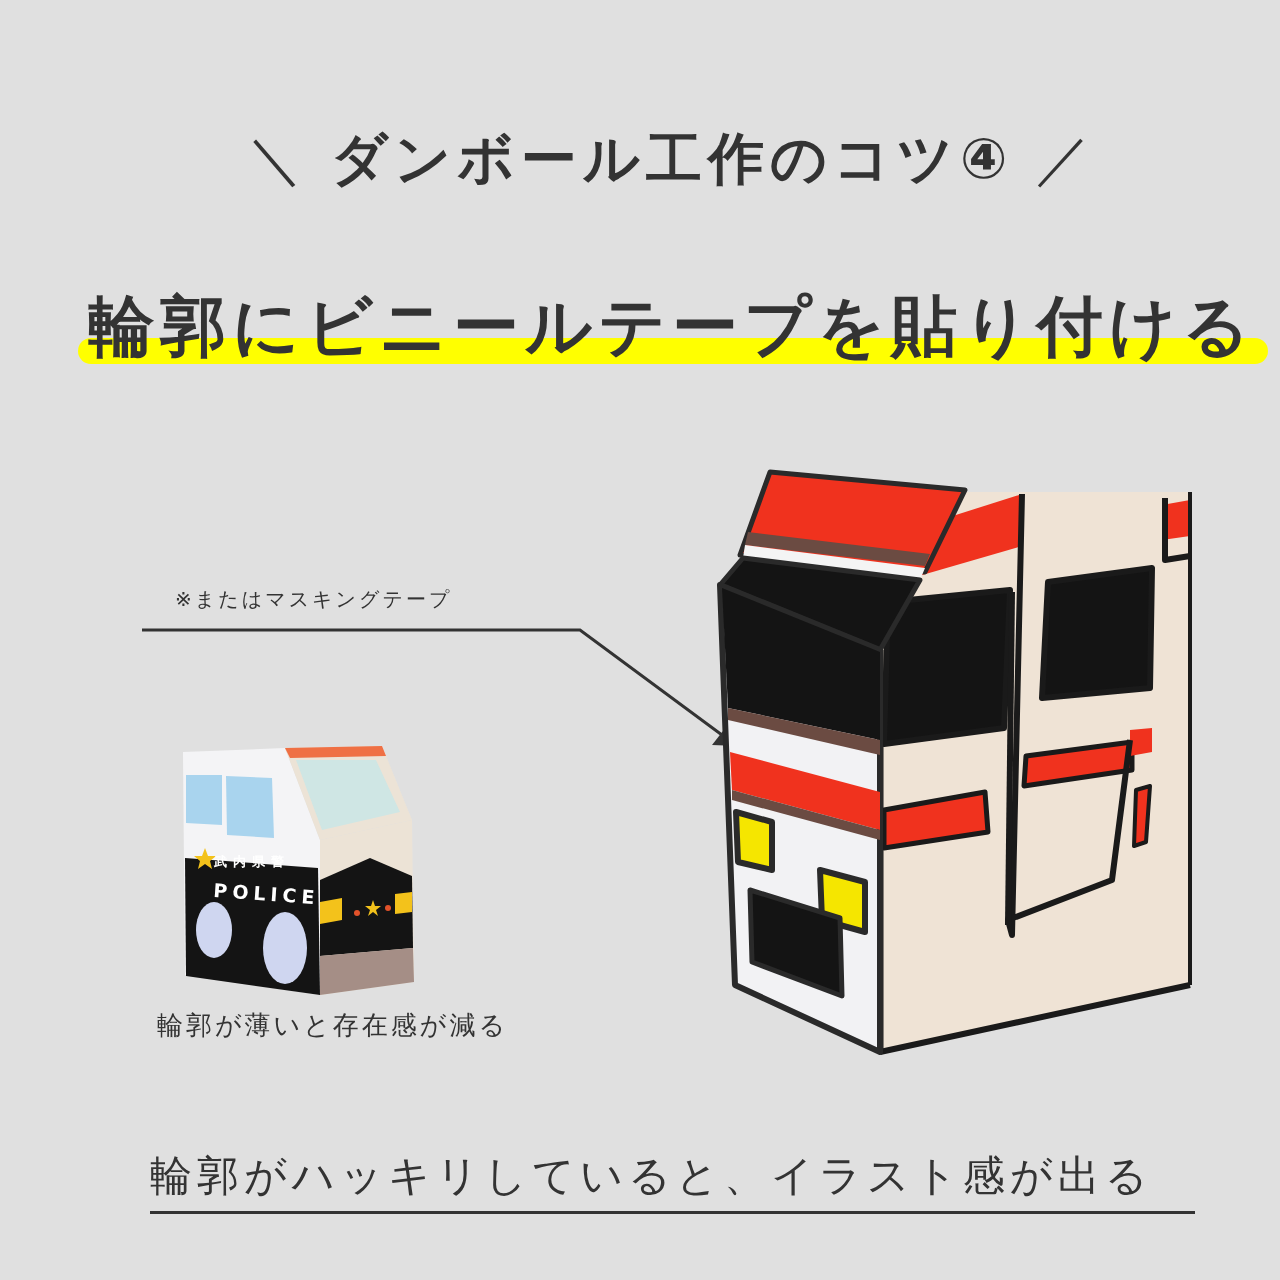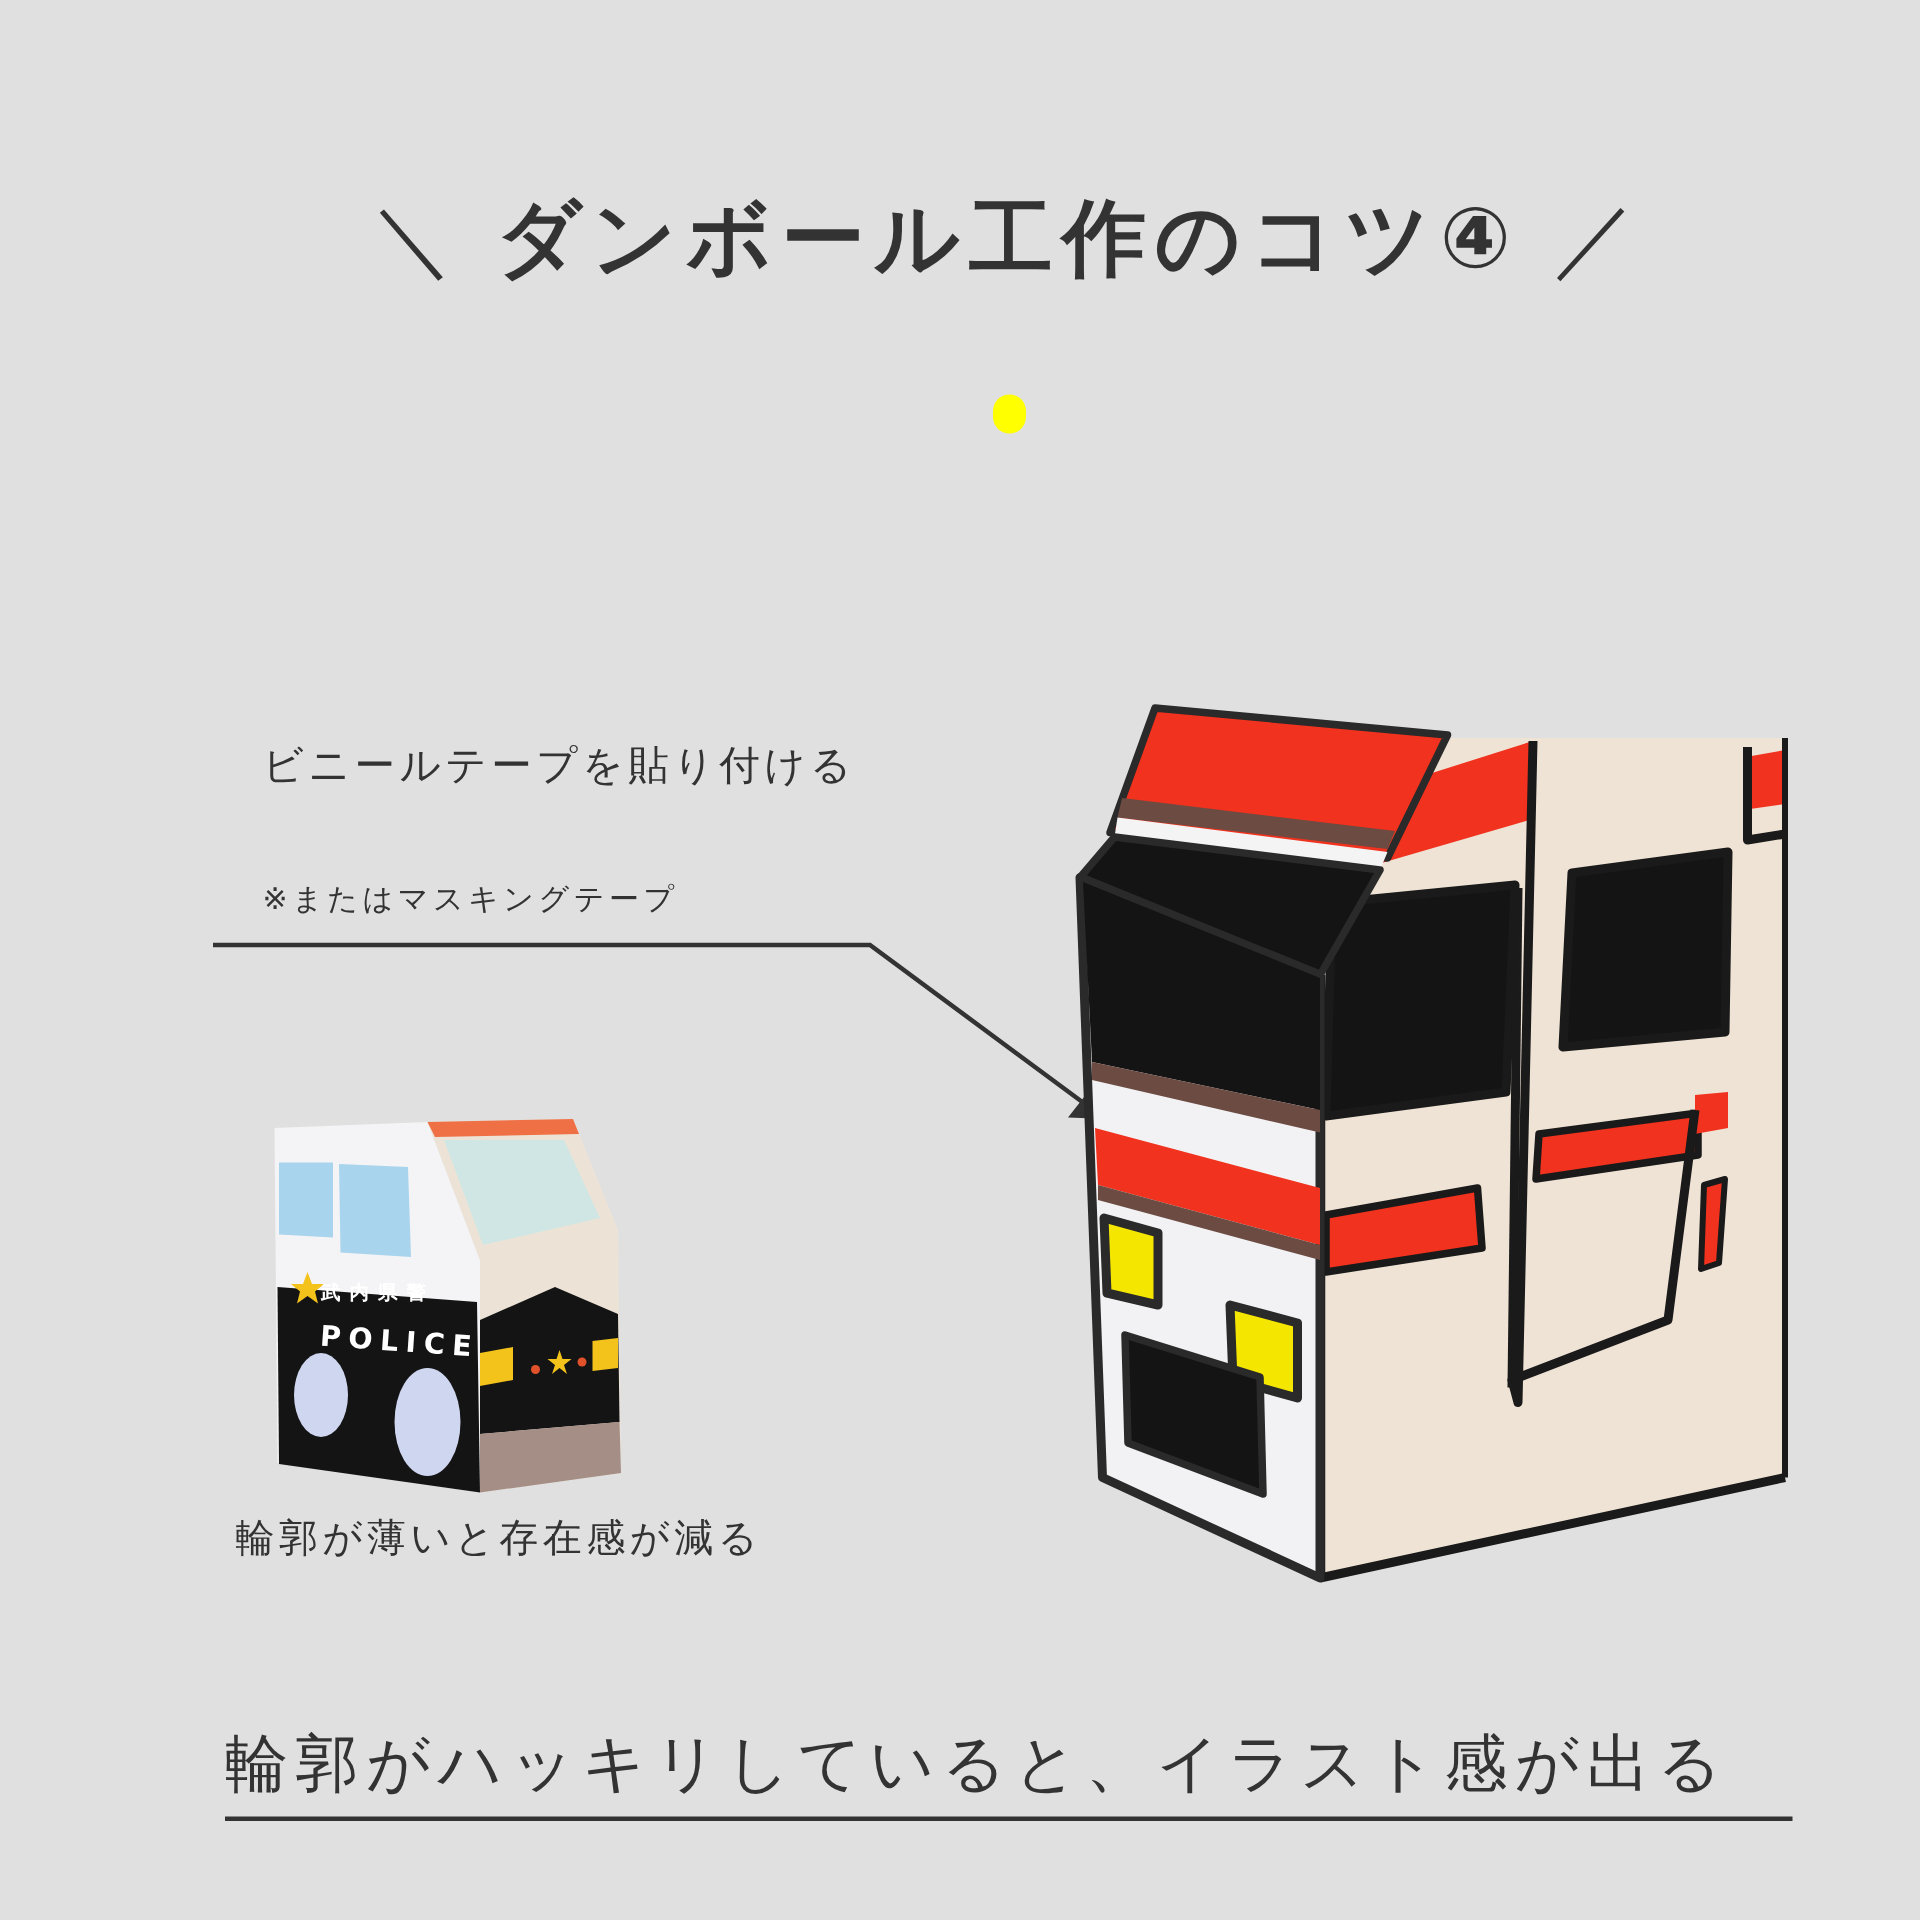--- a/index.html
+++ b/index.html
@@ -39,25 +39,25 @@
 </head>
 <body>
 
 <div class="abs section-title">
   <span class="slash">＼</span><span>ダンボール工作のコツ④</span><span class="slash">／</span>
 </div>
 
 <div class="abs headline-wrap">
   <div class="headline">
     <span class="marker"></span>
+    <span class="txt">輪郭にビニールテープを貼り付ける</span>
   </div>
 </div>
 
 <div class="abs callout-text">
-  <div>ビニールテープを貼り付ける</div>
 </div>
 <div class="abs callout-note">※またはマスキングテープ</div>
 
 <svg width="1280" height="1280" viewBox="0 0 1280 1280">
 
   <g>
     <polyline points="142,630 580,630 722,735" fill="none" stroke="#333333" stroke-width="3"></polyline>
     <polygon points="712,745 738,746 730,722" fill="#333333"></polygon>
   </g>
 

